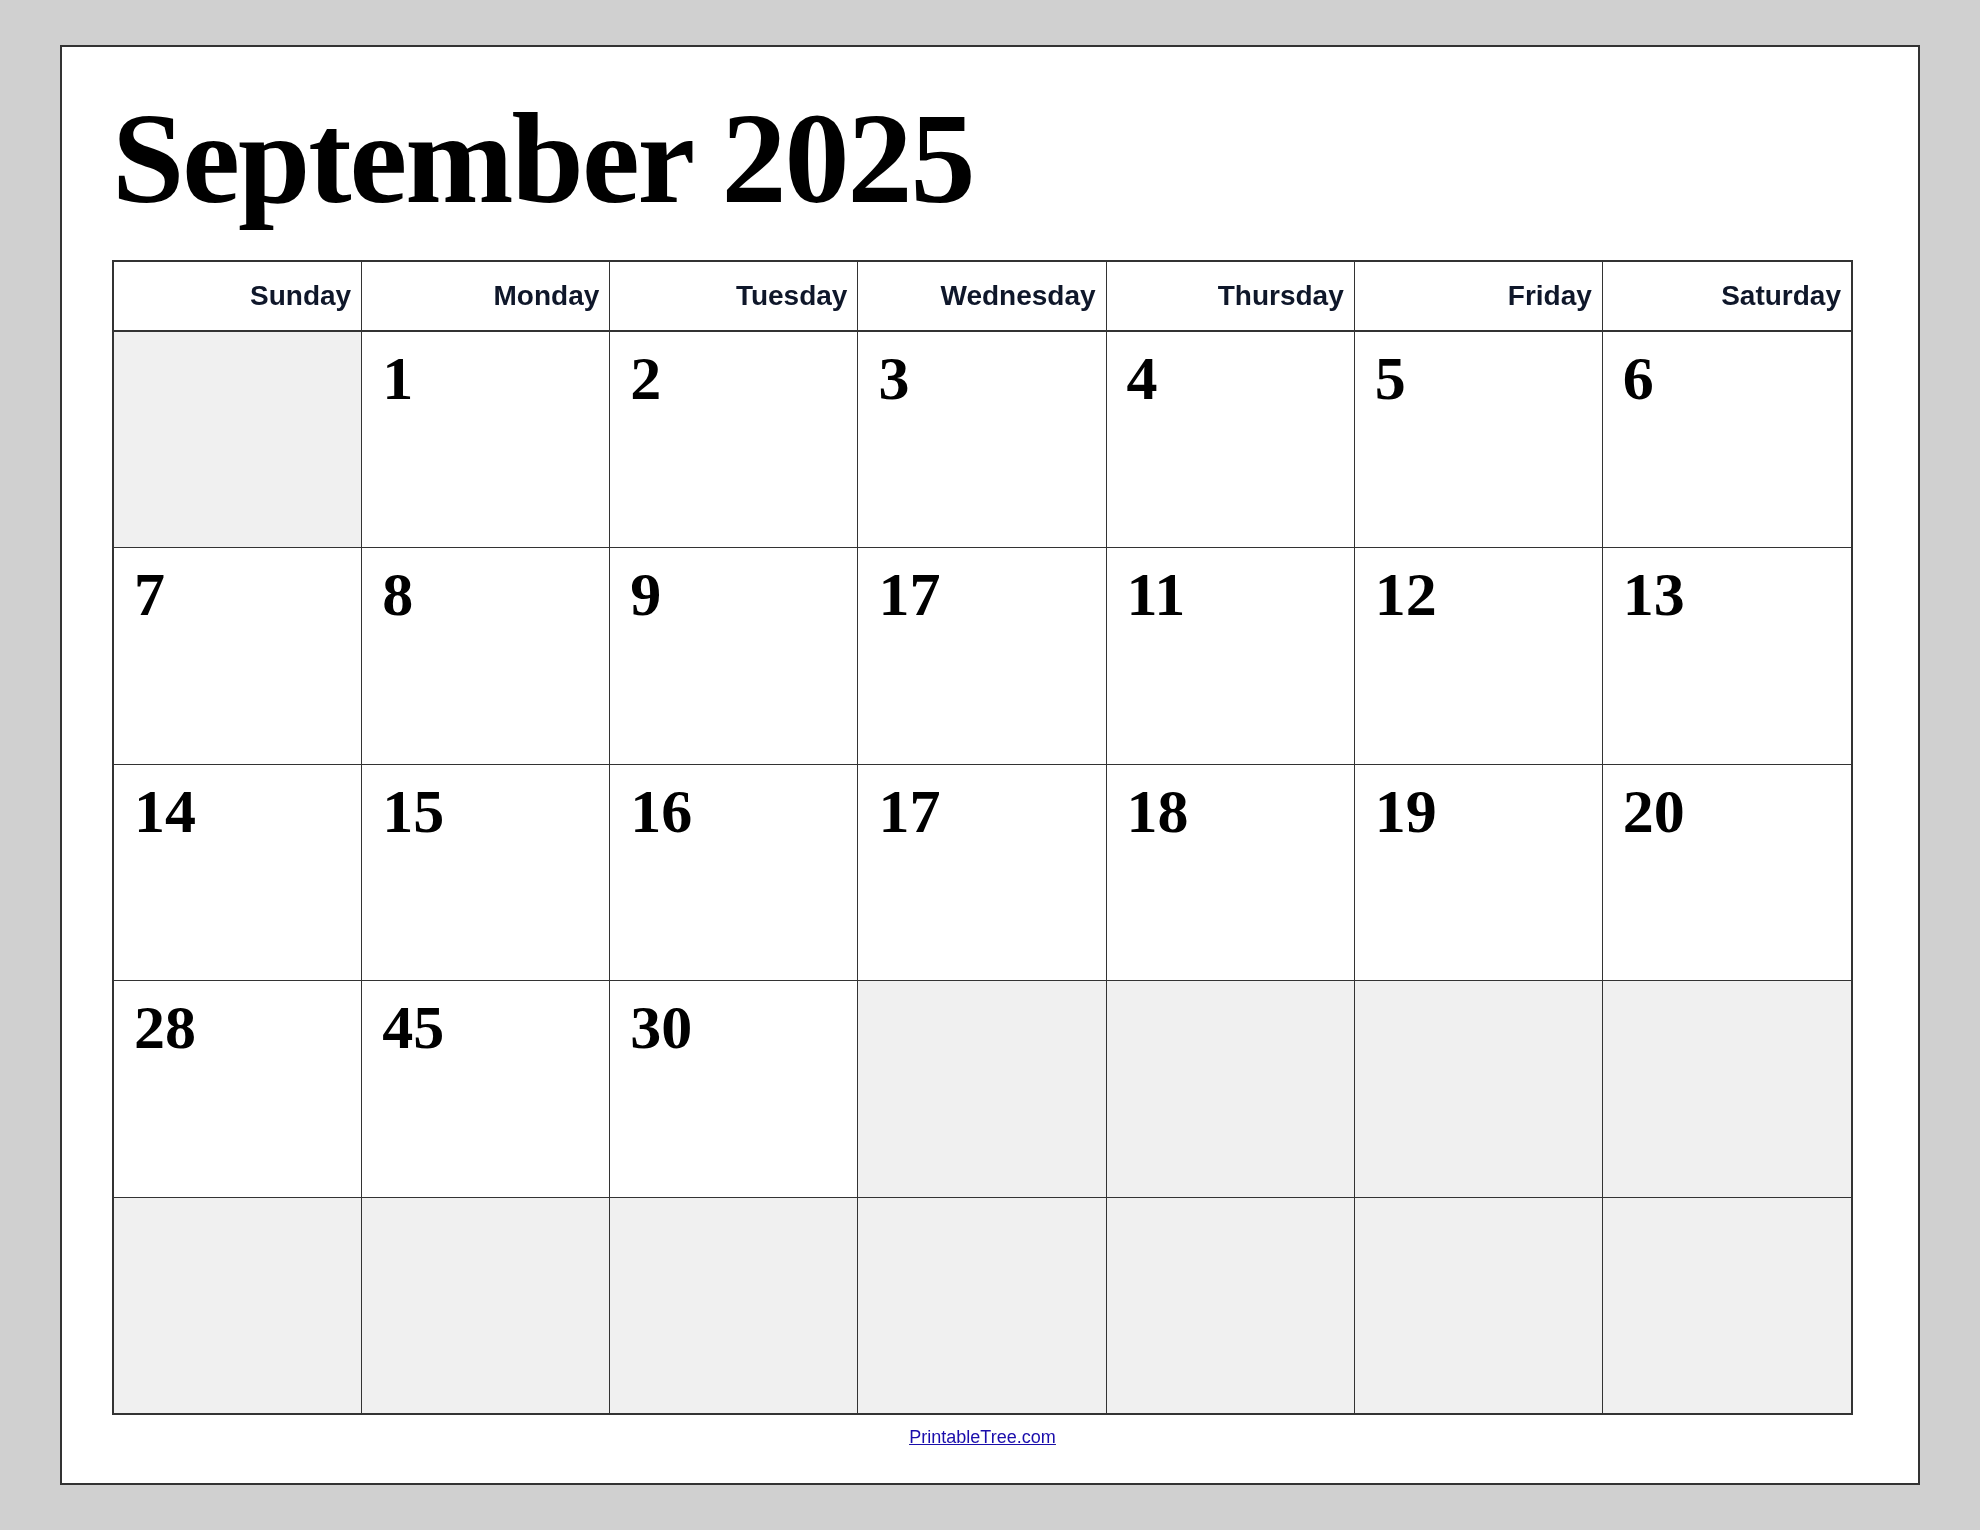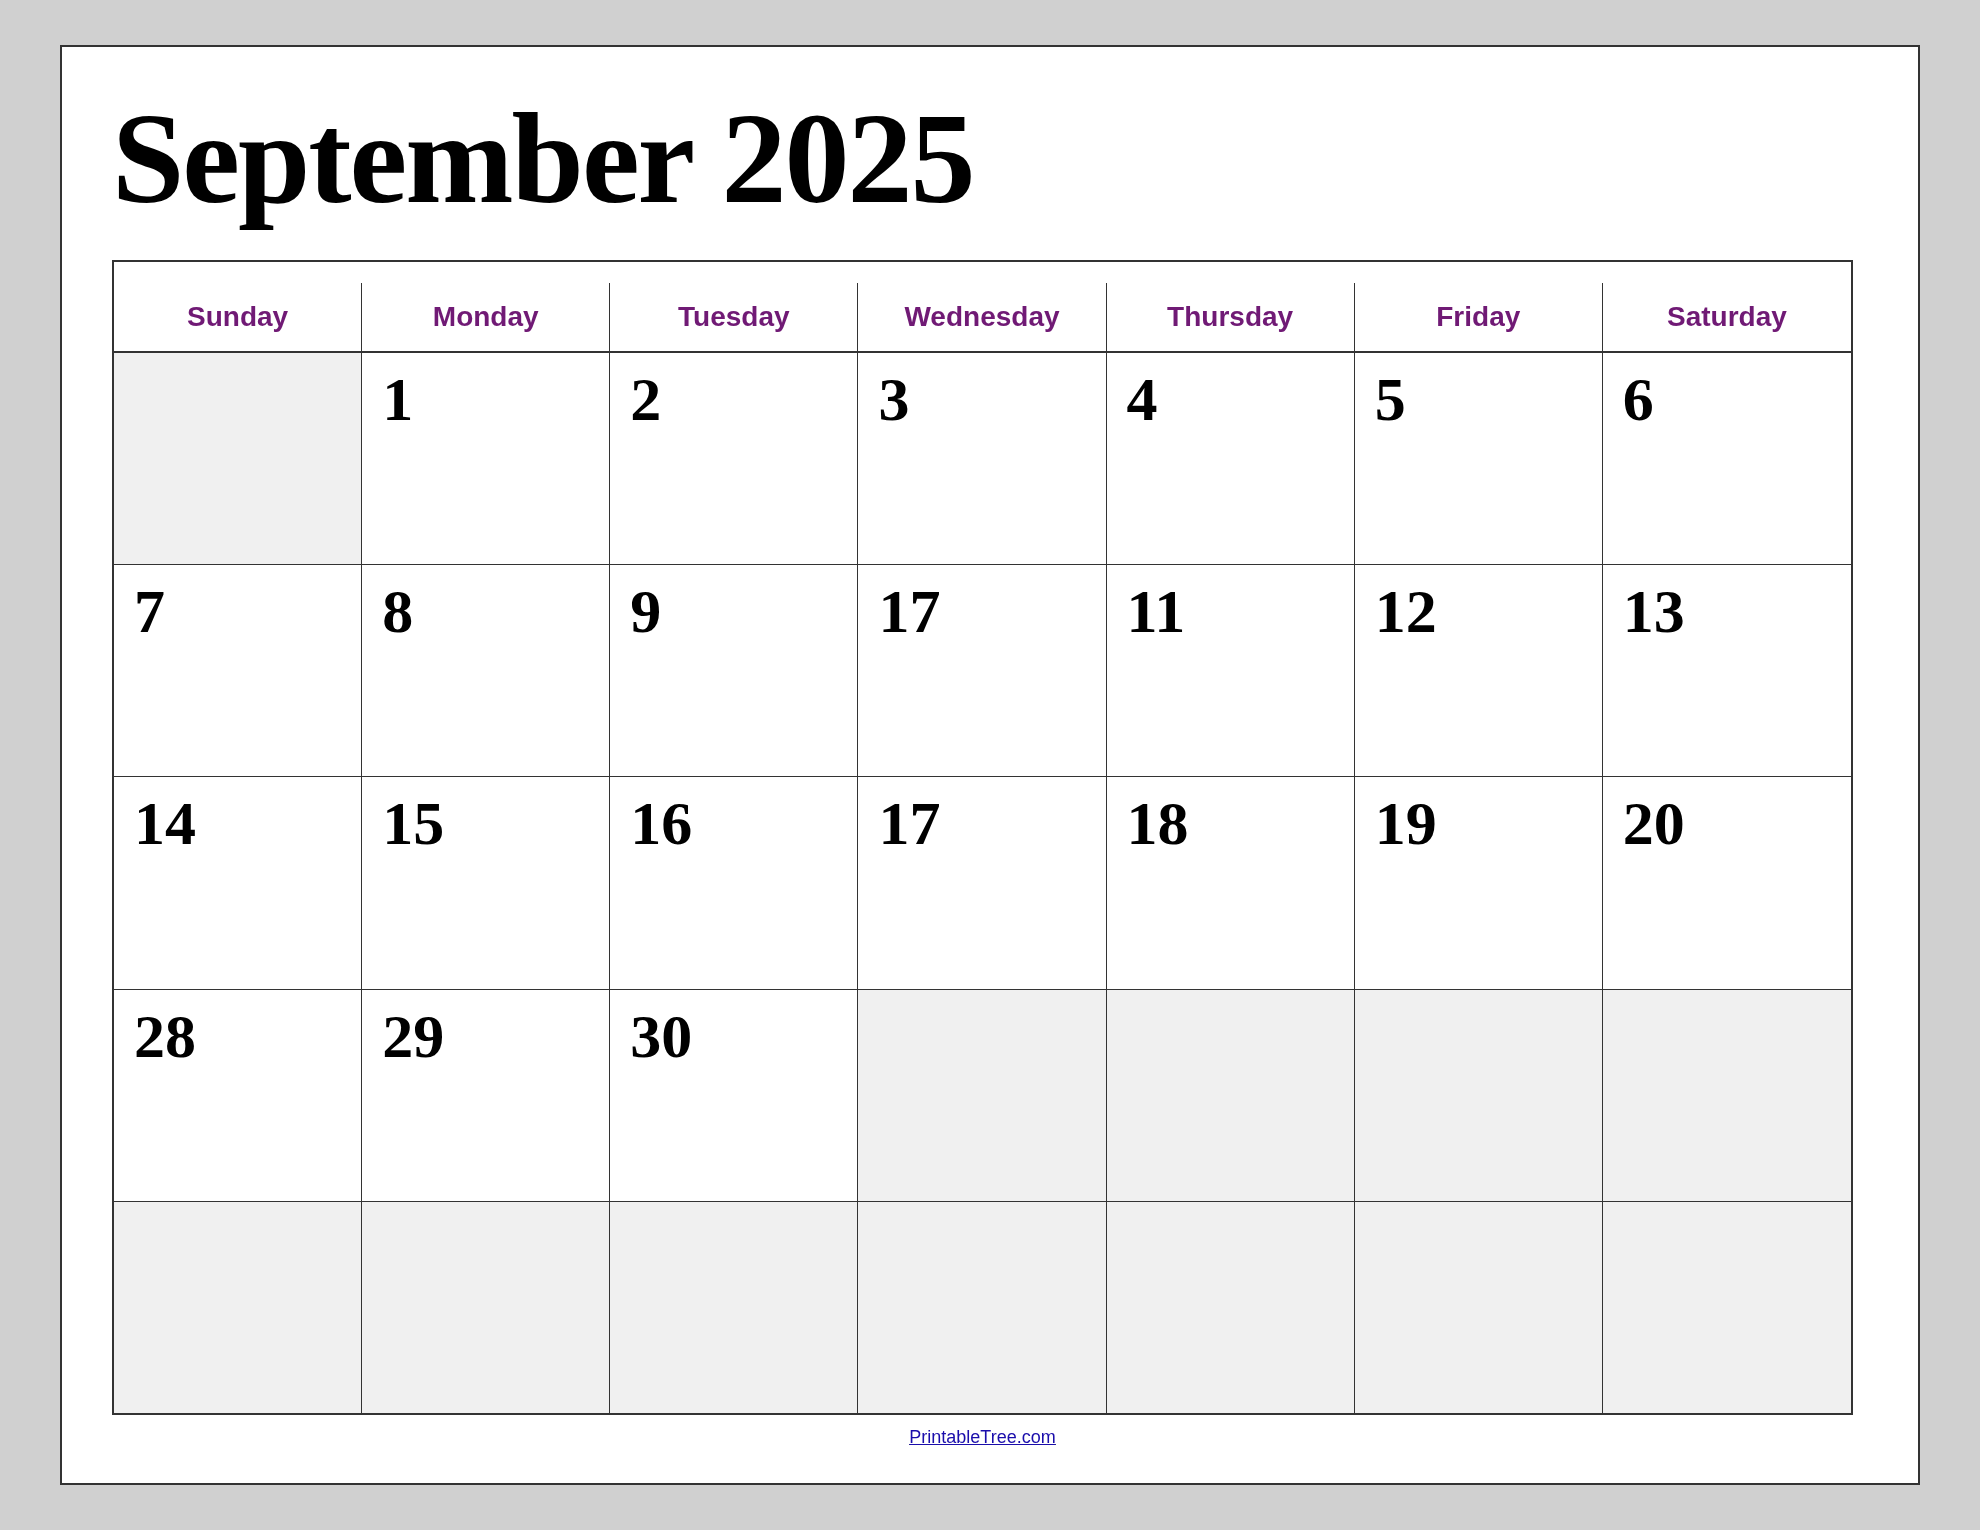--- a/index.html
+++ b/index.html
@@ -44,28 +44,27 @@
       border: 2px solid #333;
     }
 
     .day-headers {
       display: grid;
       grid-template-columns: repeat(7, 1fr);
       border-bottom: 2px solid #333;
     }
 
     .day-header {
-      text-align: center;
+      text-align: right;
       padding: 18px 10px;
       font-size: 28px;
       font-weight: 700;
       font-family: Arial, sans-serif;
-      color: #701a75;
+      color: #0f172a;
       border-right: 1px solid #333;
-      margin-top: 21px;
     }
 
     .day-header:last-child {
       border-right: none;
     }
 
     .weeks-container {
       display: flex;
       flex-direction: column;
       flex: 1;
@@ -204,21 +203,21 @@
           </div>
           <div class="day-cell">
             <span class="day-number">20</span>
           </div>
         </div>
         <div class="week-row">
           <div class="day-cell">
             <span class="day-number">28</span>
           </div>
           <div class="day-cell">
-            <span class="day-number">29</span>
+            <span class="day-number">45</span>
           </div>
           <div class="day-cell">
             <span class="day-number">30</span>
           </div>
           <div class="day-cell empty"></div>
           <div class="day-cell empty"></div>
           <div class="day-cell empty"></div>
           <div class="day-cell empty"></div>
         </div>
         <div class="week-row">

